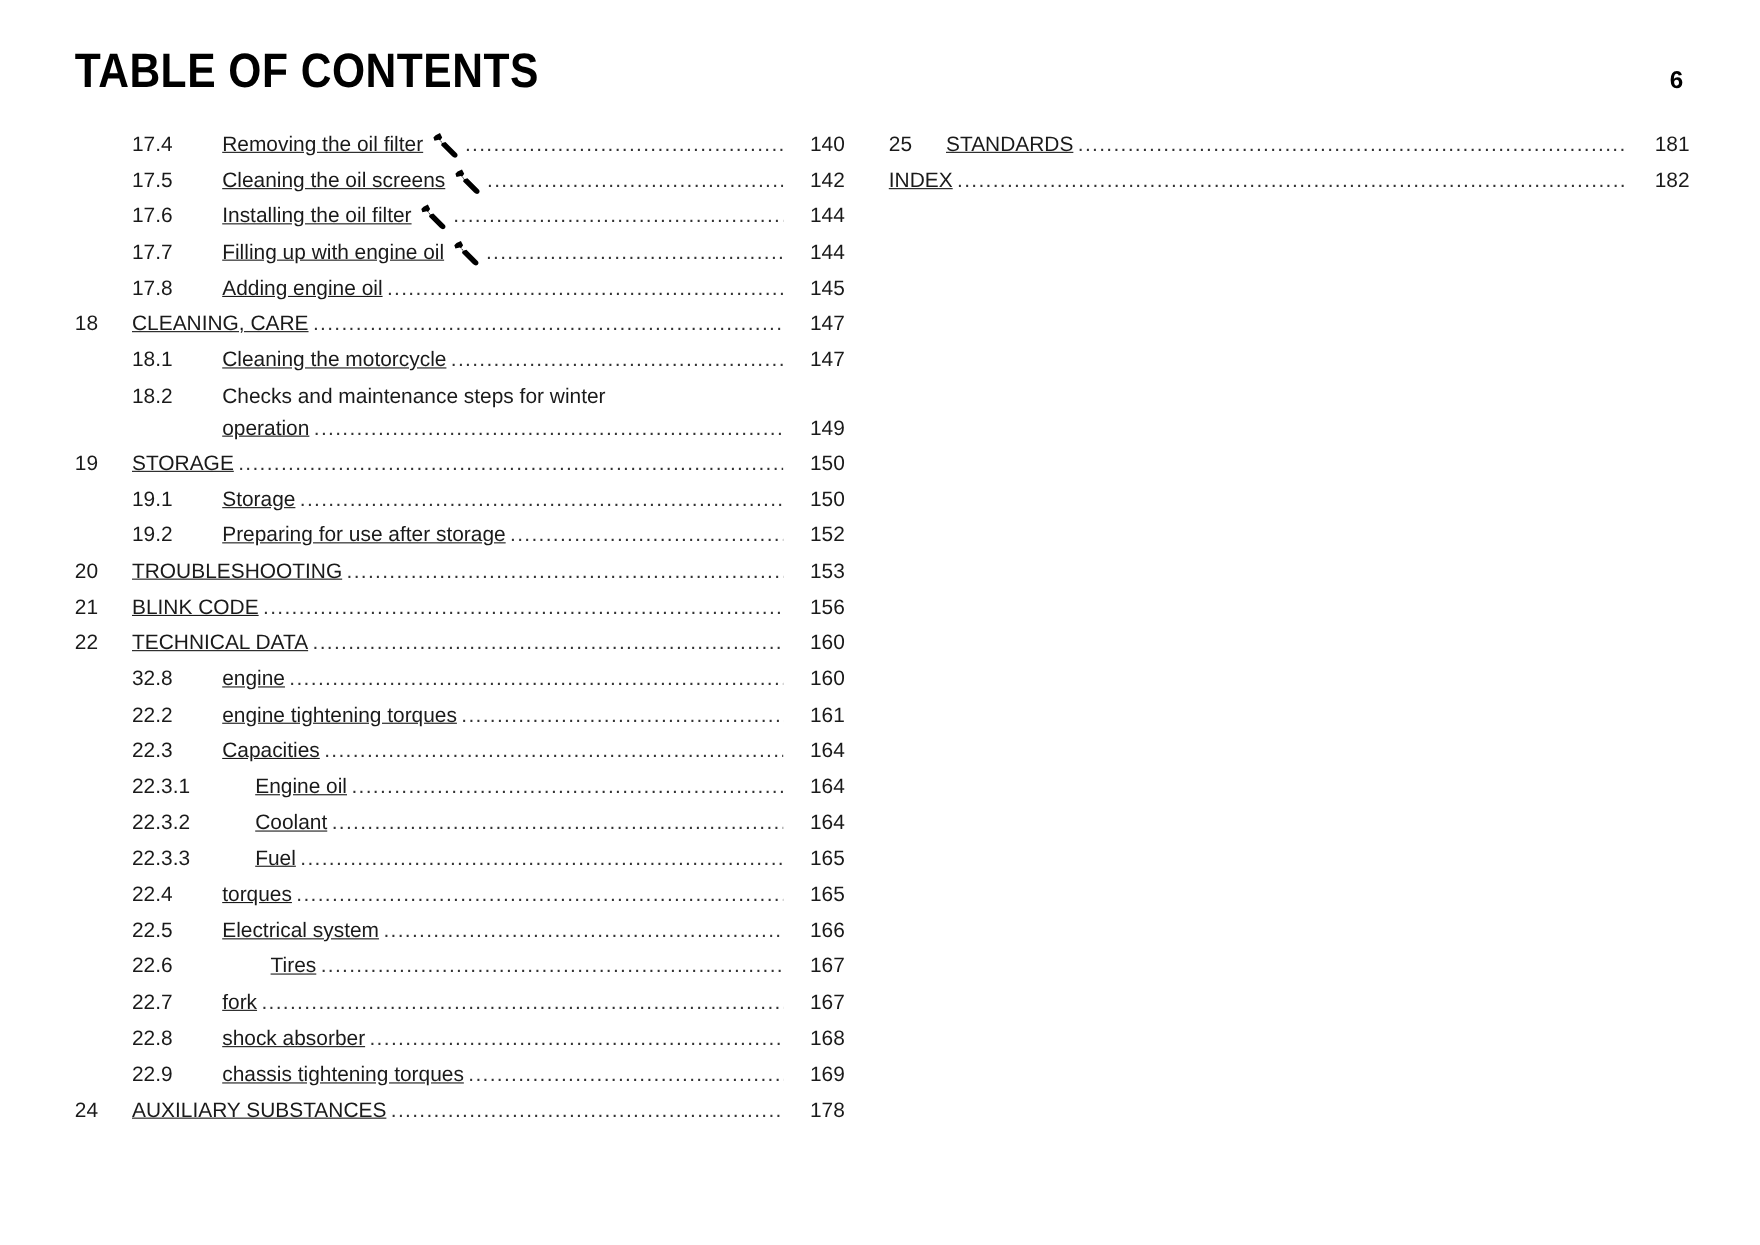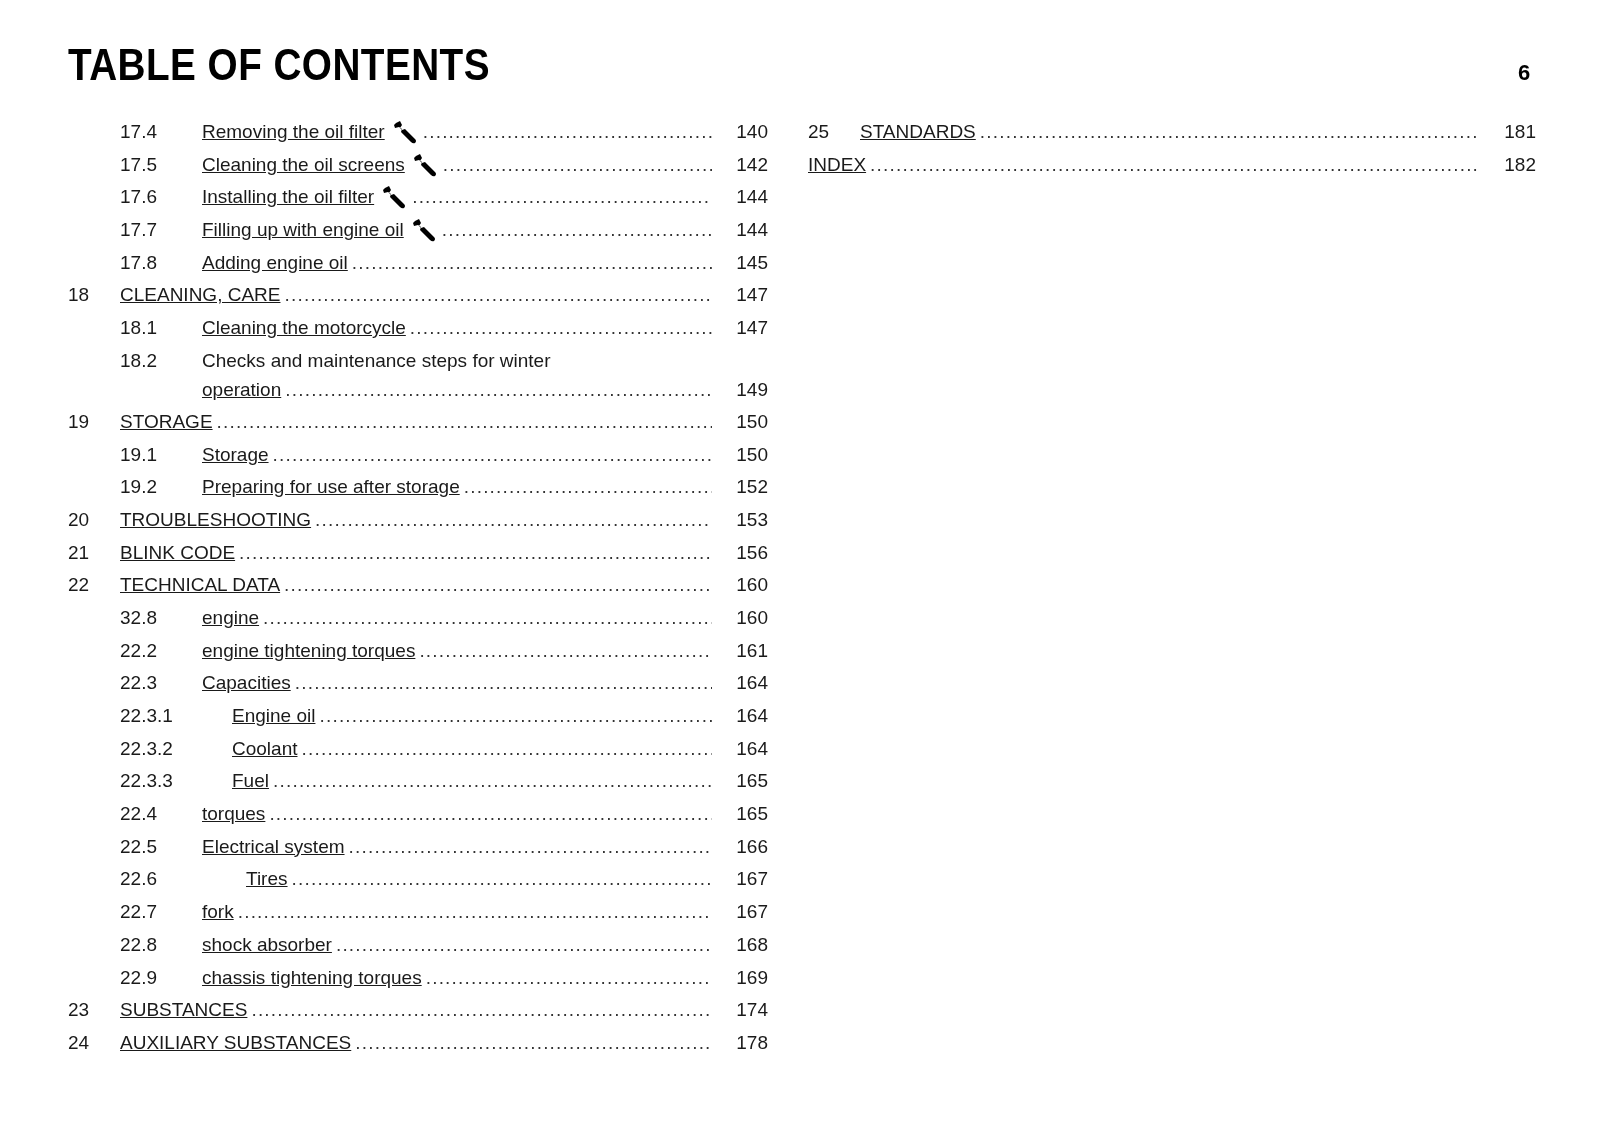--- a/index.html
+++ b/index.html
@@ -306,30 +306,20 @@
       <span class="num" style="left: 52px;">22.9</span>
       <div class="entry" style="left: 134px;">
         <span class="txt">
           <span>chassis tightening torques</span>
         </span>
         <span class="dots"></span>
         <span class="pg">169</span>
       </div>
     </div>
     <div class="row">
-      <span class="num" style="left: 0px;">23</span>
-      <div class="entry" style="left: 52px;">
-        <span class="txt">
-          <span>SUBSTANCES</span>
-        </span>
-        <span class="dots"></span>
-        <span class="pg">174</span>
-      </div>
-    </div>
-    <div class="row">
       <span class="num" style="left: 0px;">24</span>
       <div class="entry" style="left: 52px;">
         <span class="txt">
           <span>AUXILIARY SUBSTANCES</span>
         </span>
         <span class="dots"></span>
         <span class="pg">178</span>
       </div>
     </div>
   </div>

